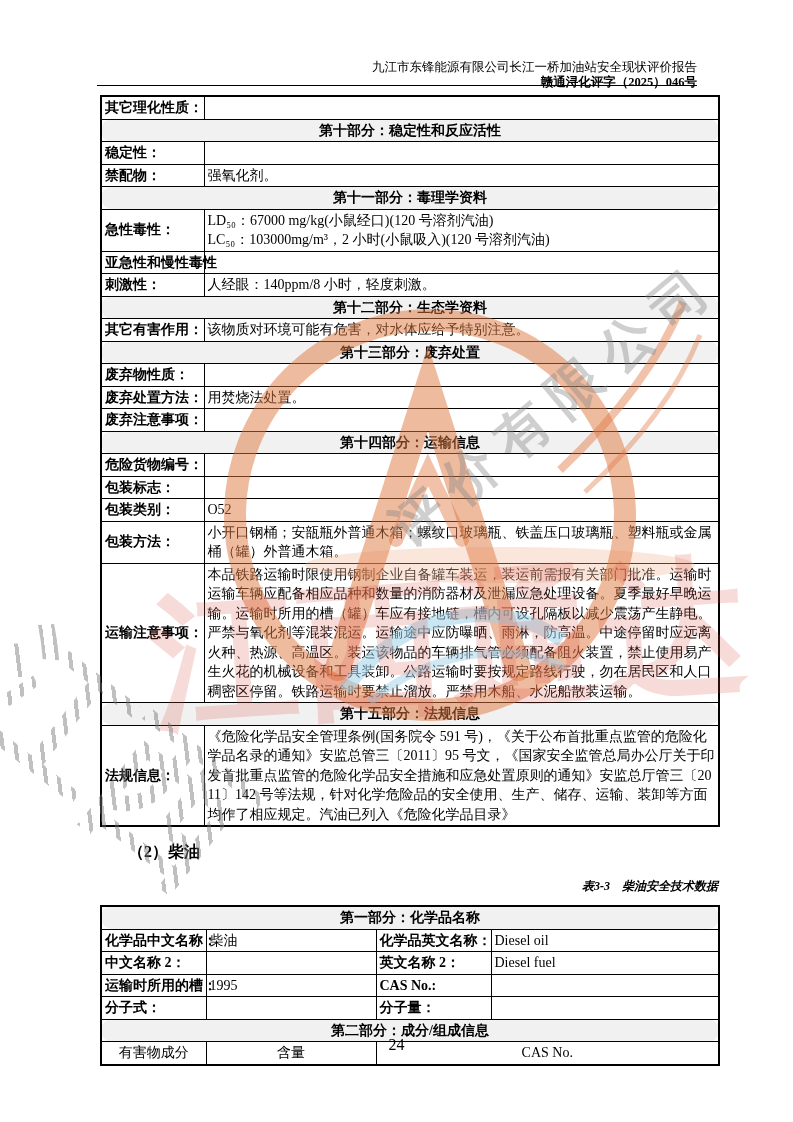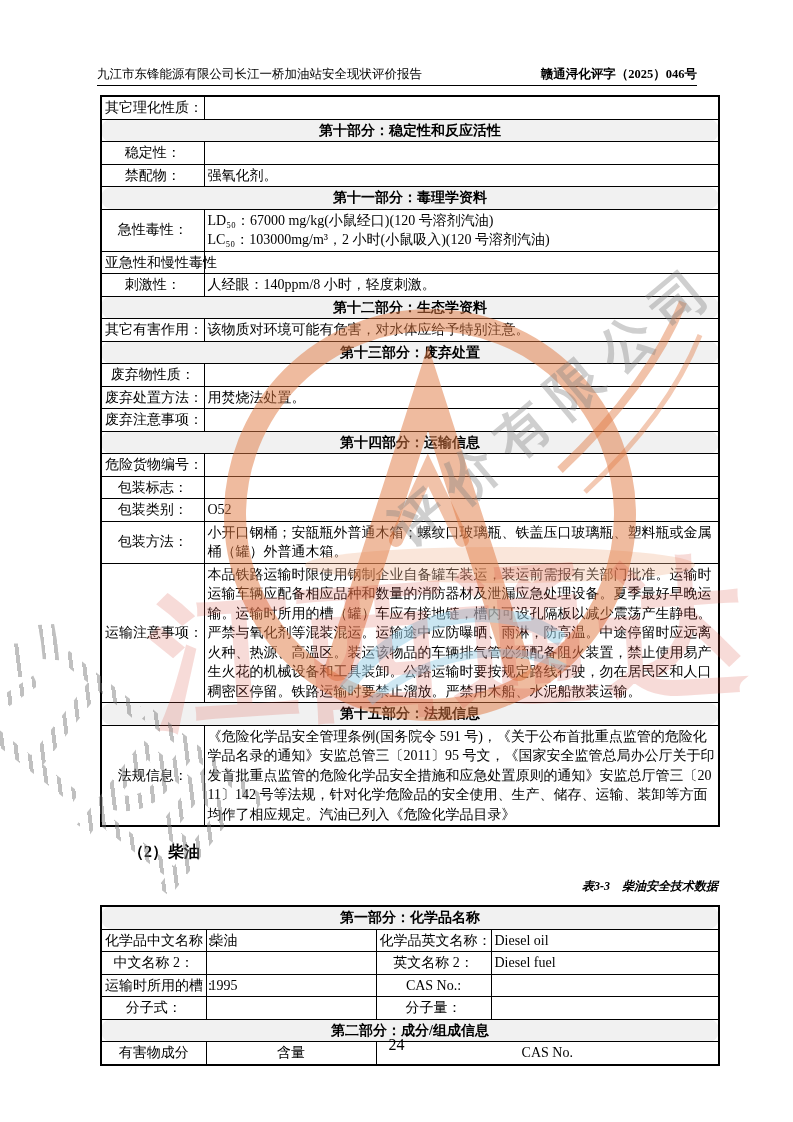--- a/index.html
+++ b/index.html
@@ -4,39 +4,40 @@
 <style>
   html,body{margin:0;padding:0;background:#888;}
   .page{
     position:relative;width:793px;height:1122px;background:#ffffff;margin:0 auto;
     font-family:"Liberation Serif","DejaVu Serif",serif;color:#000;overflow:hidden;
   }
   
   .hdr{
     position:absolute;left:97px;top:60px;width:600px;height:26px;
     display:flex;justify-content:space-between;align-items:flex-end;
-    border-bottom:1.5px solid #000;padding-bottom:3px;box-sizing:border-box;
-    font-size:12.5px;line-height:15px;
+    border-bottom:1.5px solid #000;padding-bottom:13px;box-sizing:border-box;
+    font-size:12.5px;line-height:15px;flex-direction:column;
   }
   .hdr .right{font-weight:bold;white-space:nowrap;}
   .hdr .left{white-space:nowrap;}
   
   .content{position:absolute;left:100px;top:95px;width:618px;z-index:2;}
   table.doc{border-collapse:collapse;width:618px;table-layout:fixed;border:2px solid #000;}
   table.doc td{
     border:1px solid #000;font-size:14px;line-height:19.5px;
     padding:1px 3px;vertical-align:middle;word-break:break-all;
   }
   td.sec{
     background:#f1f1f1;text-align:center;font-weight:bold;
     font-size:14px;padding:1px 2px;border-radius:11px;
   }
   td.lbl{
-    text-align:center;font-size:13.5px;white-space:nowrap;overflow:visible;
+    text-align:left;font-size:13.5px;white-space:nowrap;overflow:visible;
     padding-right:2px;
+    font-weight:bold;
   }
   td.val{text-align:left;white-space:pre-wrap;}
   td.ctr{text-align:center;}
   
   .sub-heading{
     margin:14px 0 0 28px;font-size:16px;font-weight:bold;line-height:22px;
   }
   .table-title{
     text-align:right;font-size:12px;font-weight:bold;margin:12px 0 8px 0;line-height:22px;font-style:italic;
   }

